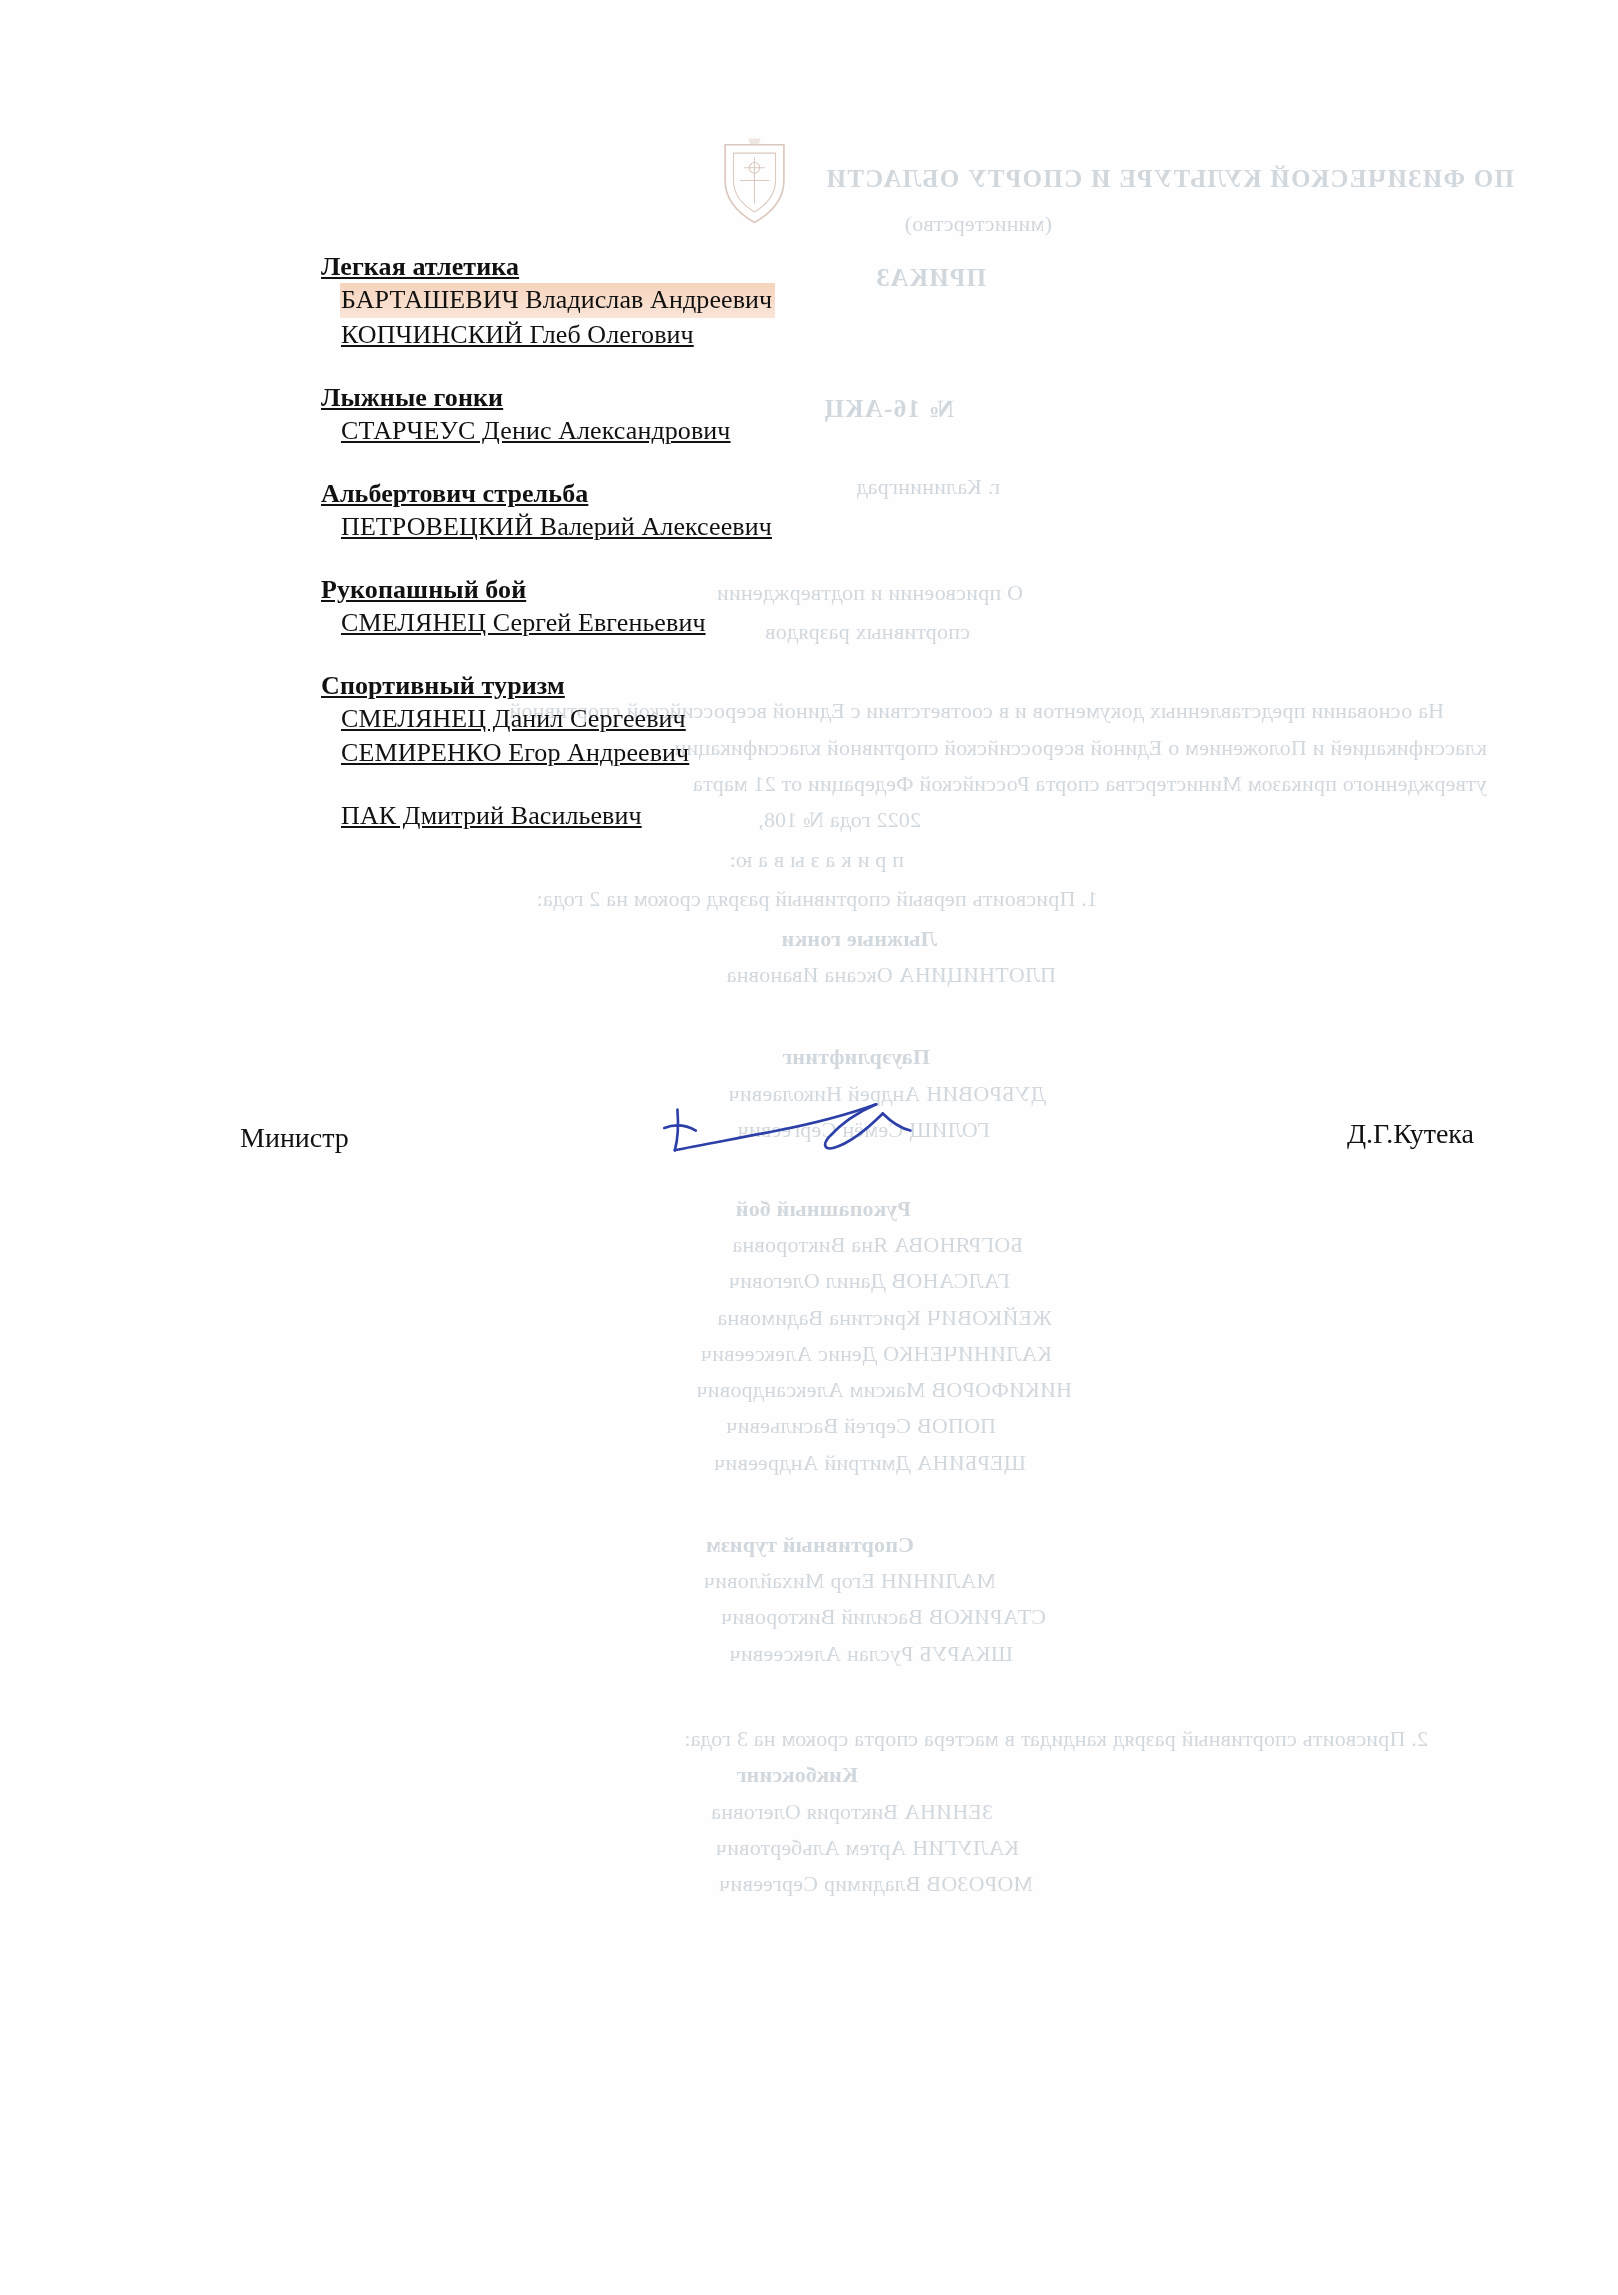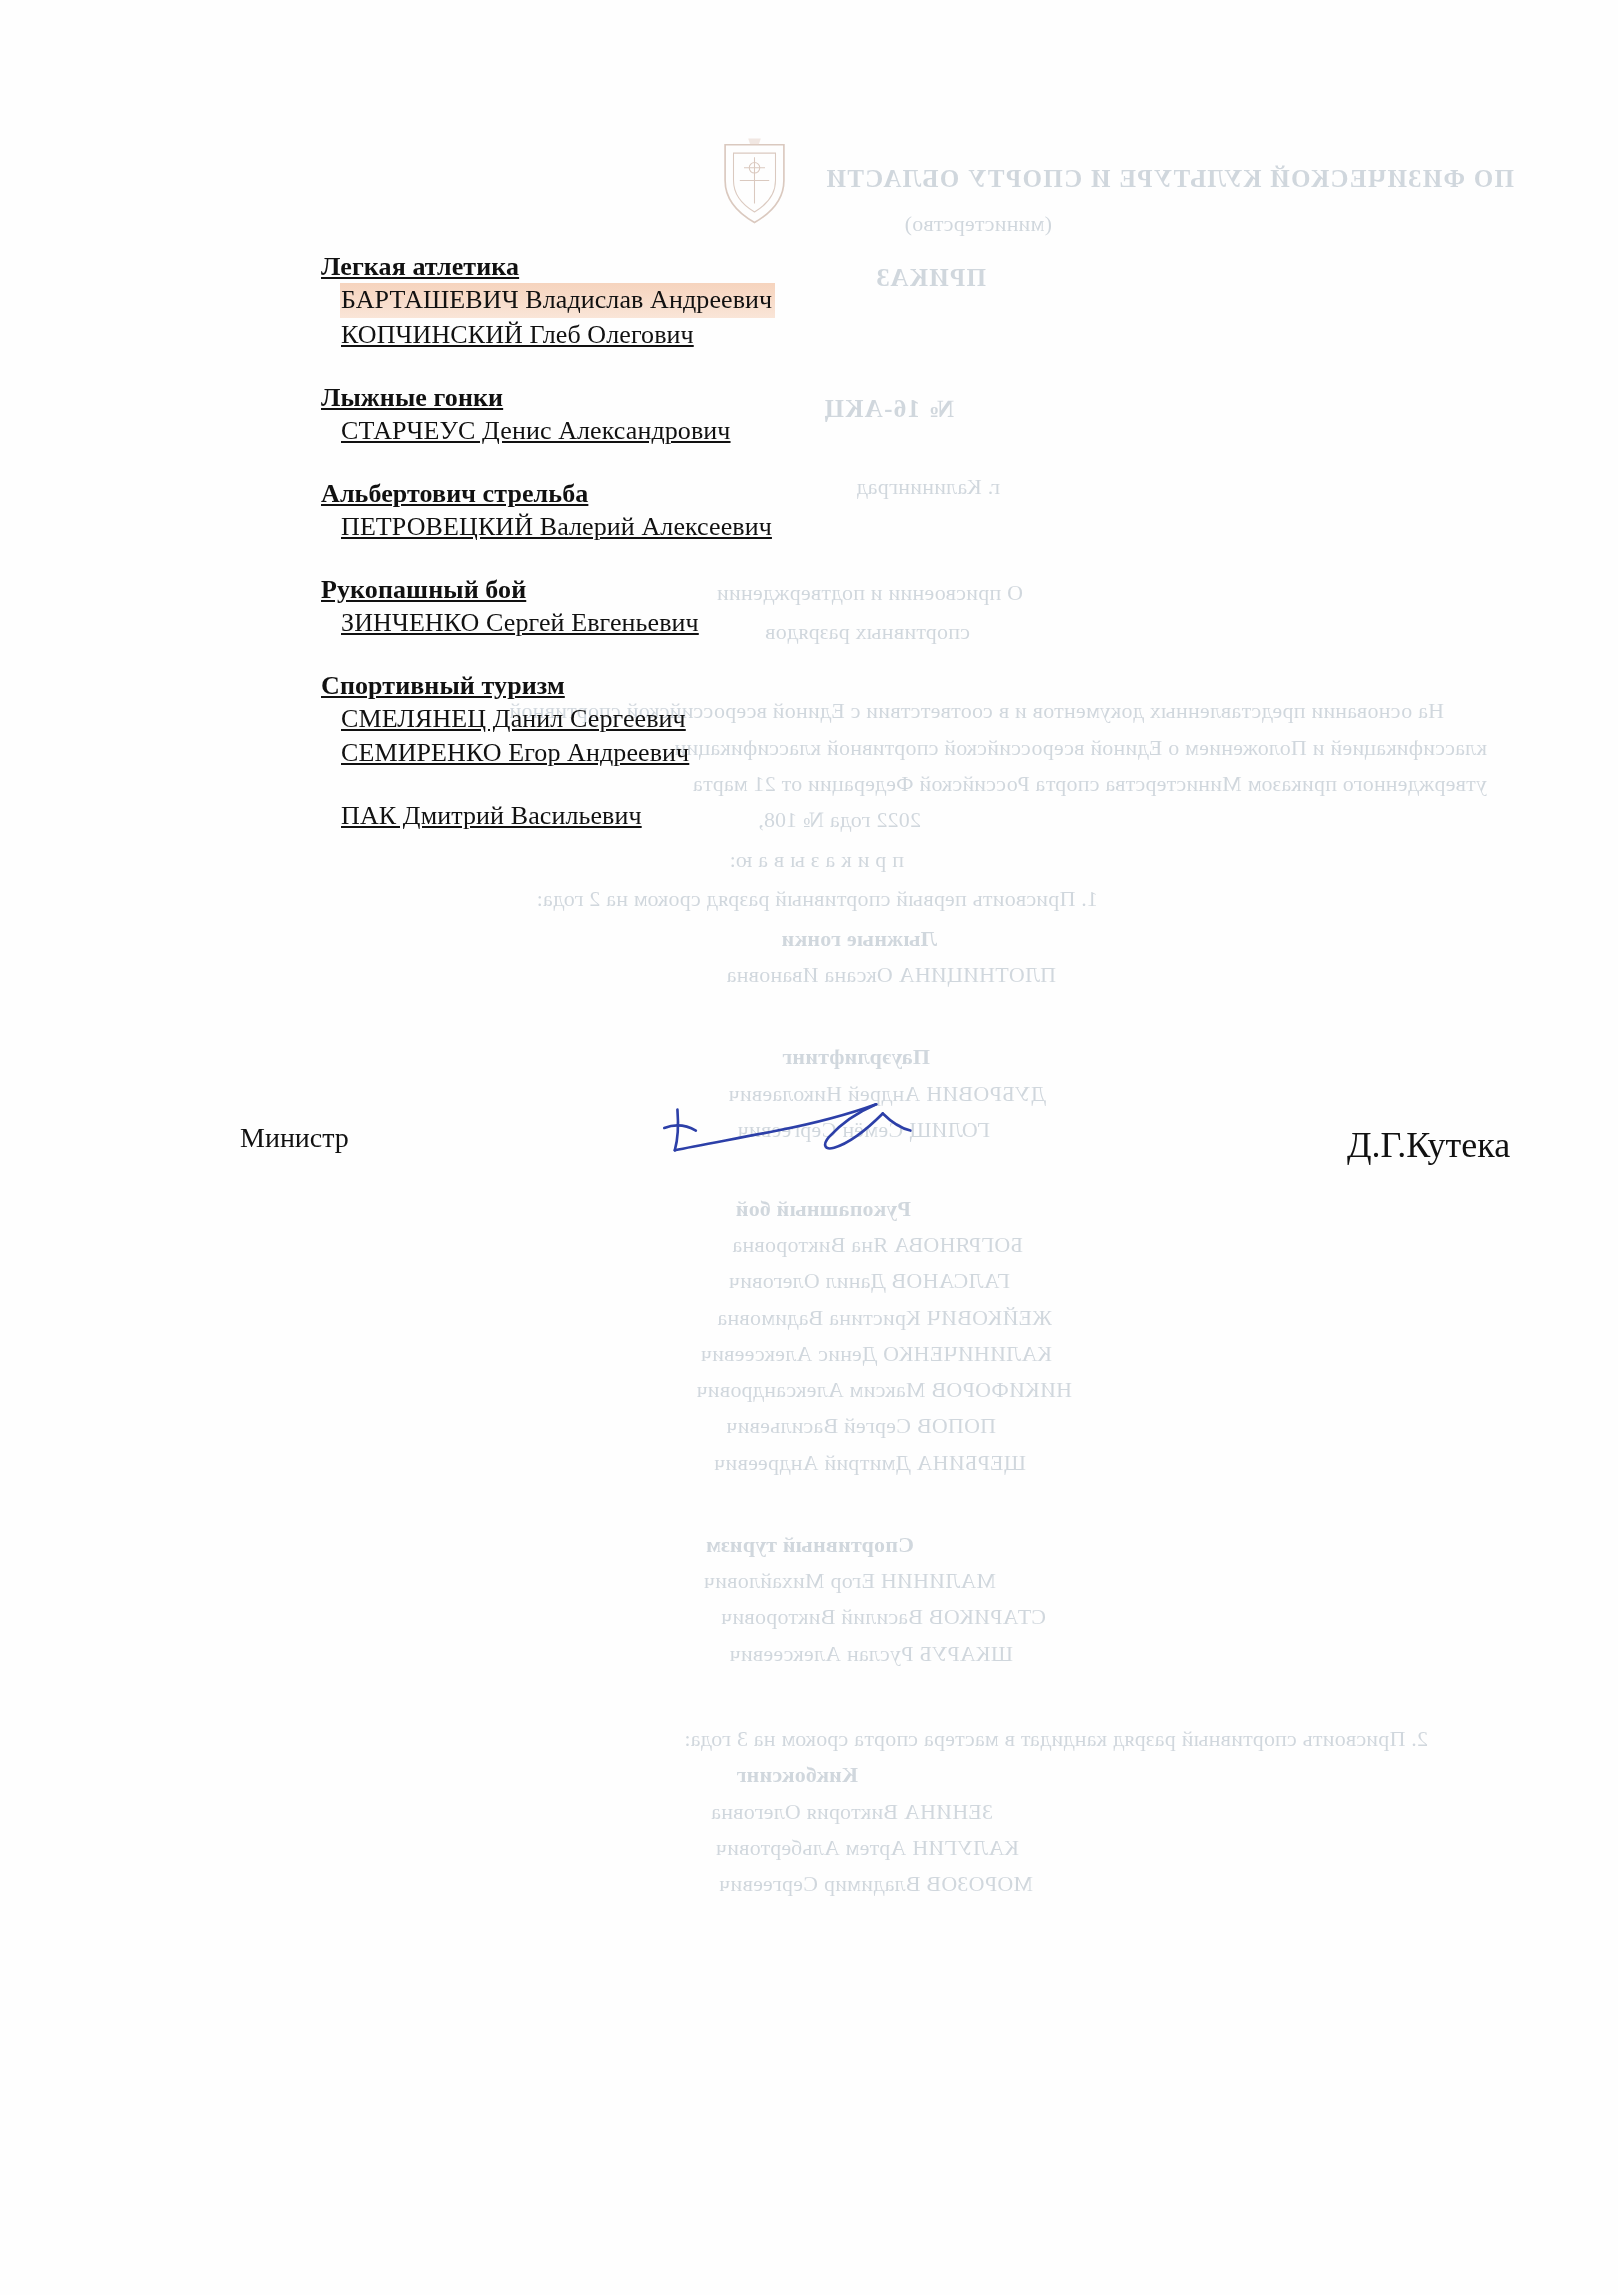--- a/index.html
+++ b/index.html
@@ -91,22 +91,22 @@
   .sign-label {
     position: absolute;
     left: 232px;
     top: 9.2px;
     font-size: 28px;
     margin-left: 8px;
   }
   .sign-name {
     position: absolute;
     left: 1347px;
-    top: 11px;
-    font-size: 36px;
+    top: 5px;
+    font-size: 28px;
   }
   .signature {
     position: absolute;
     left: 659px;
     top: -26px;
     width: 283px;
     height: 99px;
   }
 
   
@@ -186,21 +186,21 @@
       <div class="person">СТАРЧЕУС Денис Александрович</div>
     </div>
 
     <div class="group">
       <div class="sport">Альбертович стрельба</div>
       <div class="person">ПЕТРОВЕЦКИЙ Валерий Алексеевич</div>
     </div>
 
     <div class="group">
       <div class="sport">Рукопашный бой</div>
-      <div class="person">ЗИНЧЕНКО Сергей Евгеньевич</div>
+      <div class="person">СМЕЛЯНЕЦ Сергей Евгеньевич</div>
     </div>
 
     <div class="group">
       <div class="sport">Спортивный туризм</div>
       <div class="person">СМЕЛЯНЕЦ Данил Сергеевич</div>
       <div class="person">СЕМИРЕНКО Егор Андреевич</div>
     </div>
 
     <div class="group">
       <div class="person">ПАК Дмитрий Васильевич</div>

